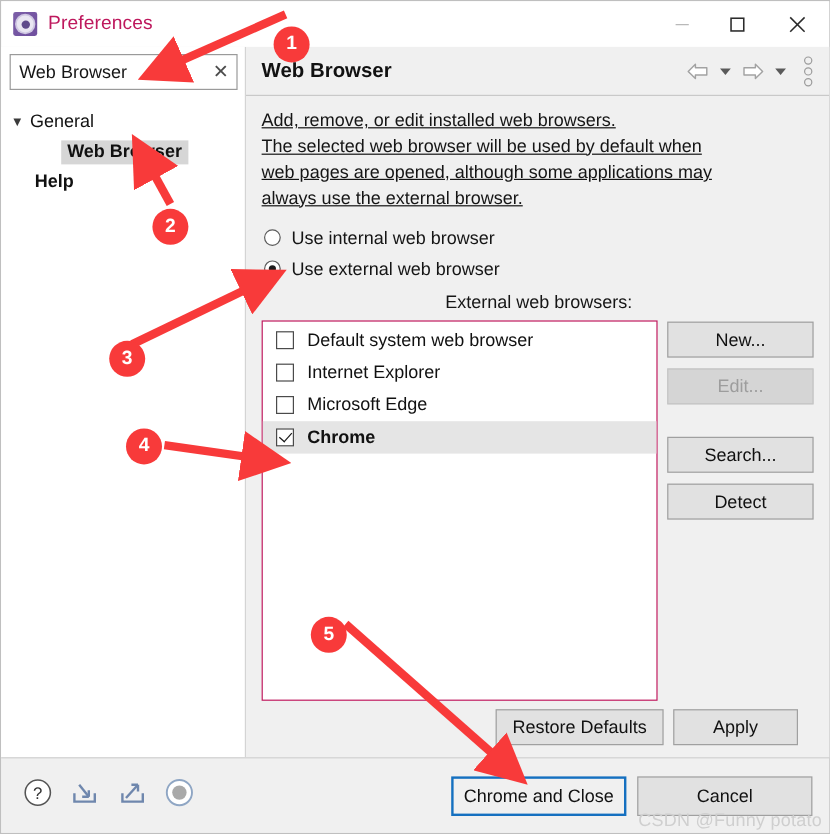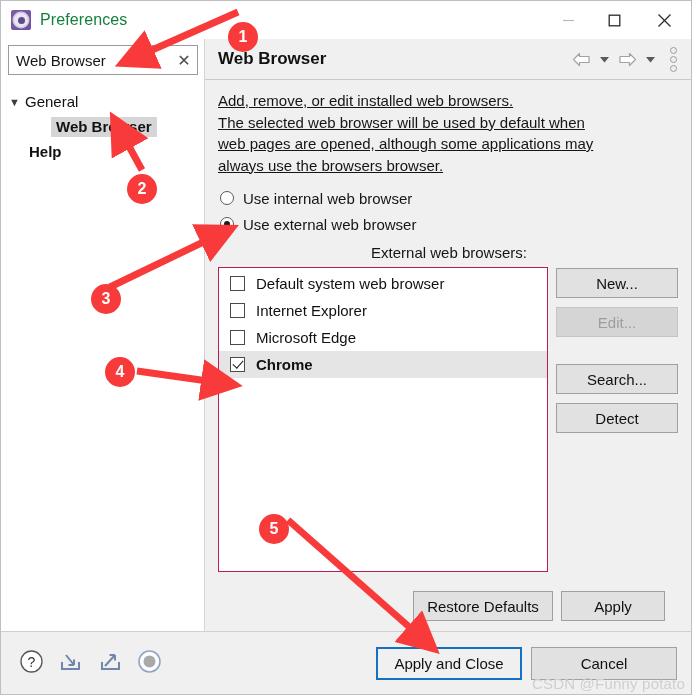--- a/index.html
+++ b/index.html
@@ -56,21 +56,21 @@
   }
   .title-icon .gear-inner {
     position: absolute;
     left: 6.5px; top: 6.5px;
     width: 7px; height: 7px;
     border-radius: 50%;
     background: #5f4b8b;
   }
   .title-text {
     font-size: 16px;
-    color: #15803d;
+    color: #be185d;
     letter-spacing: .1px;
     text-align: center;
   }
   .win-controls {
     margin-left: auto;
     display: flex;
     height: 38px;
   }
   .win-btn {
     width: 46px;
@@ -298,21 +298,21 @@
     border-color: #c4c4c4;
   }
   .gap-s { height: 9px; }
   .gap-m { height: 18px; }
 
   .bottom-page-bar {
     flex: none;
     display: flex;
     justify-content: flex-end;
     align-items: center;
-    padding: 19px 13px 10px 0;
+    padding: 7px 13px 10px 0;
     gap: 8px;
   }
   .btn.wide { width: 140px; }
   .btn.med  { width: 104px; }
 
   
   .footer {
     height: 62px;
     flex: none;
     background: #f0f0f0;
@@ -452,21 +452,21 @@
             </span>
         </div>
       </div>
 
       <div class="page-body">
 
         <div class="desc">
           <div>Add, remove, or edit installed web browsers.</div>
           <div>The selected web browser will be used by default when</div>
           <div>web pages are opened, although some applications may</div>
-          <div>always use the browsers browser.</div>
+          <div>always use the external browser.</div>
         </div>
 
         <div class="radio-row">
           <span class="radio"></span>
           <span>Use internal web browser</span>
         </div>
         <div class="radio-row">
           <span class="radio checked"></span>
           <span>Use external web browser</span>
         </div>
@@ -537,21 +537,21 @@
           </svg>
       </span>
       <span>
         <svg width="25" height="25" viewBox="0 0 25 25">
             <circle cx="12.5" cy="12.5" r="10.5" fill="#fff" stroke="#8fa6c4" stroke-width="1.6"></circle>
             <circle cx="12.5" cy="12.5" r="6" fill="#a9a9a9"></circle>
           </svg>
       </span>
     </div>
     <div class="footer-buttons">
-      <div class="btn primary-focus">Apply and Close</div>
+      <div class="btn primary-focus">Chrome and Close</div>
       <div class="btn footer-btn">Cancel</div>
     </div>
     <div class="watermark">CSDN @Funny potato</div>
   </div>
 </div>
 
 <svg id="anno-svg">
   <defs>
     <marker id="ah" markerWidth="6" markerHeight="6" refX="3" refY="3" orient="auto">
       <path d="M0,0 L6,3 L0,6 Z" fill="#f83a3a"></path>

